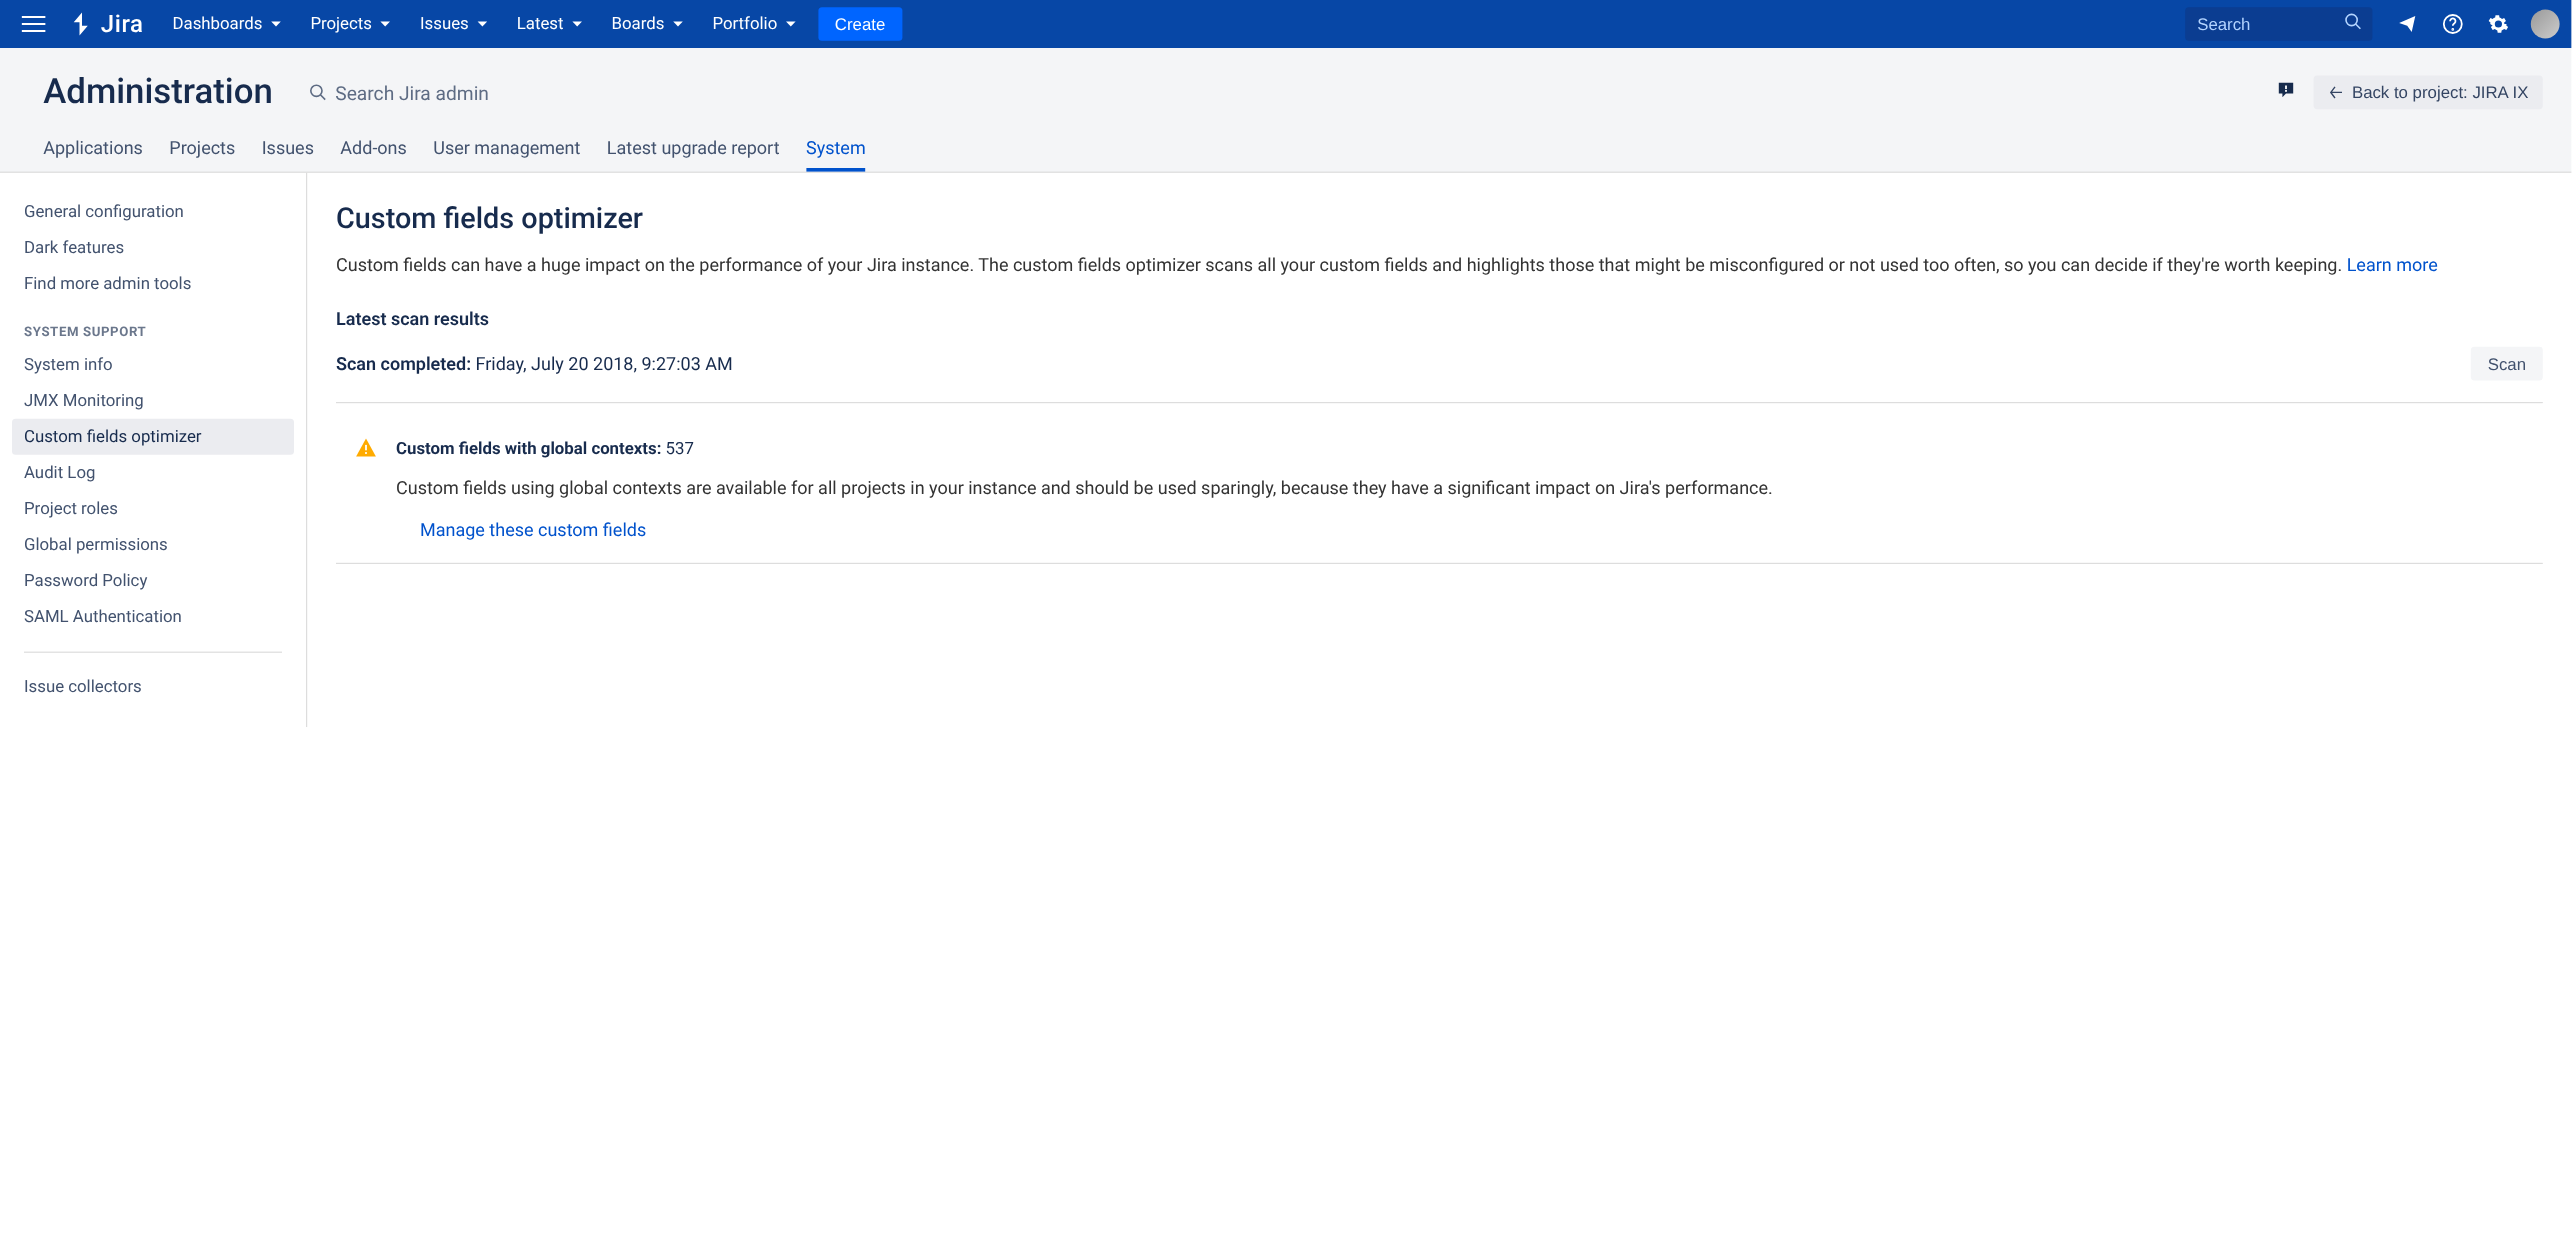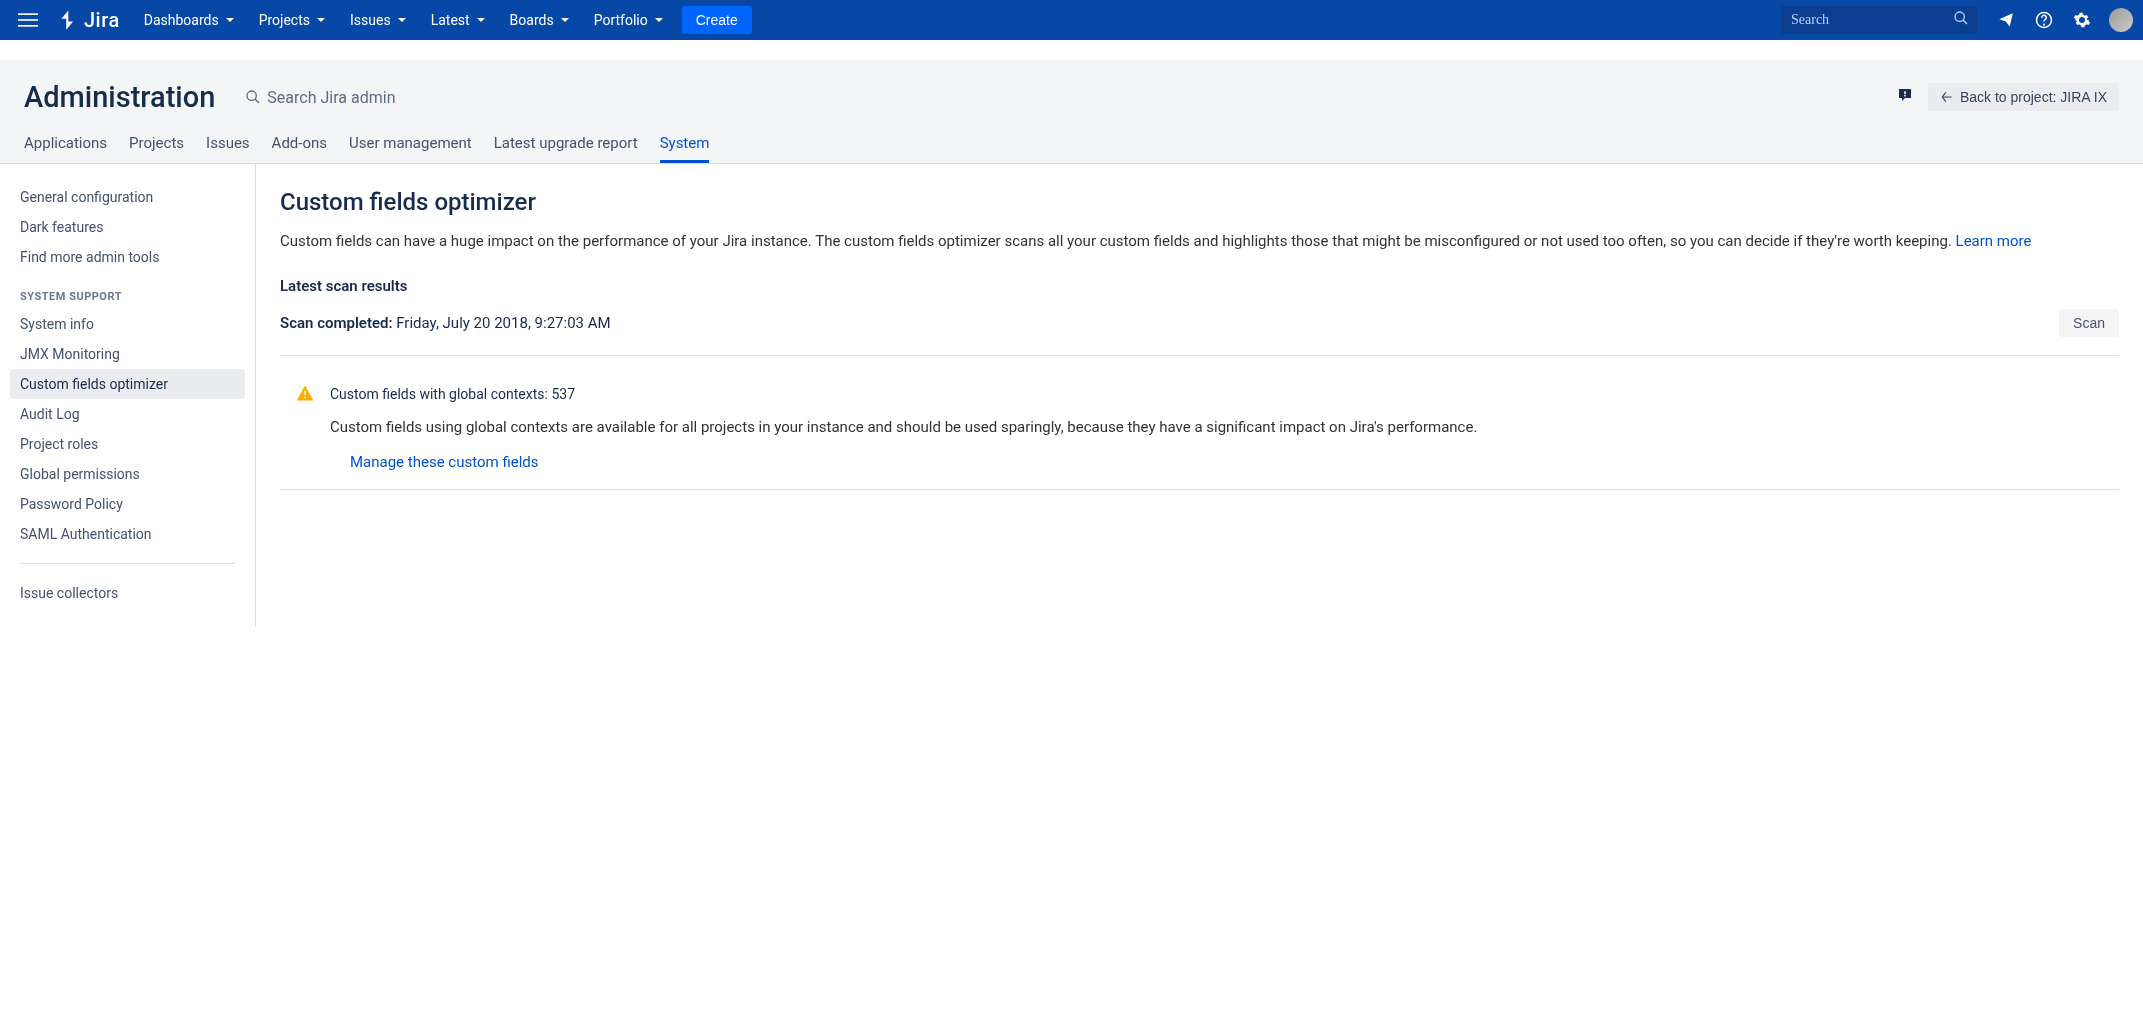--- a/index.html
+++ b/index.html
@@ -10,29 +10,29 @@
     .hamburger { color: #fff; padding: 8px; cursor: pointer; }
     .hamburger svg { display: block; }
     .logo { display: flex; align-items: center; color: #fff; margin: 16px 12px; }
     .logo svg { margin-right: 4px; }
     .logo-text { font-size: 20px; font-weight: 500; letter-spacing: 0.5px; }
     .nav-items { display: flex; align-items: center; flex: 1; }
     .nav-item { color: #fff; padding: 8px 12px; cursor: pointer; display: flex; align-items: center; font-size: 14px; }
     .nav-item .chevron { margin-left: 6px; }
     .create-btn { background: #0065FF; color: #fff; padding: 6px 14px; border: none; border-radius: 3px; cursor: pointer; font-size: 14px; margin-left: 6px; }
     .nav-right { display: flex; align-items: center; gap: 4px; }
-    .search-box { background: #0B3D91; border: none; color: #fff; padding: 6px 10px; width: 196px; border-radius: 3px; font-size: 14px; font-family: Liberation Serif, serif; }
+    .search-box { background: #0B3D91; border: none; color: #fff; padding: 6px 10px; width: 156px; border-radius: 3px; font-size: 14px; }
     .search-box::placeholder { color: #B3D4FF; }
     .search-wrap { position: relative; display: flex; align-items: center; margin-right: 8px; }
     .search-icon { position: absolute; right: 8px; color: #B3D4FF; }
     .icon-btn { color: #fff; padding: 8px; cursor: pointer; display: flex; align-items: center; }
     .avatar { width: 24px; height: 24px; border-radius: 50%; background: linear-gradient(135deg, #999, #ccc); margin-left: 6px; cursor: pointer; }
     
     
-    .admin-header { background: #F4F5F7; padding: 20px 24px 0 24px; border-bottom: 1px solid #ddd; margin-top: 20px; }
+    .admin-header { background: #F4F5F7; padding: 20px 24px 0 36px; border-bottom: 1px solid #ddd; }
     .admin-header-row { display: flex; align-items: center; justify-content: space-between; margin-bottom: 20px; }
     .admin-title-wrap { display: flex; align-items: center; gap: 30px; }
     .admin-title { font-size: 29px; font-weight: 500; color: #172B4D; }
     .admin-search { display: flex; align-items: center; color: #5E6C84; font-size: 16px; cursor: text; }
     .admin-search svg { margin-right: 6px; }
     .admin-right { display: flex; align-items: center; gap: 14px; }
     .feedback-icon { color: #172B4D; cursor: pointer; }
     .back-btn { background: #EBECF0; border: none; padding: 6px 12px; border-radius: 3px; cursor: pointer; font-size: 14px; color: #344563; display: flex; align-items: center; }
     .back-btn svg { margin-right: 6px; }
     
@@ -56,21 +56,21 @@
     .page-desc a { color: #0052CC; text-decoration: none; }
     .section-title { font-size: 15px; font-weight: 600; margin-bottom: 14px; }
     .scan-row { display: flex; justify-content: space-between; align-items: center; margin-bottom: 18px; }
     .scan-label { font-size: 15px; }
     .scan-label strong { font-weight: 600; }
     .scan-btn { background: #F4F5F7; border: none; padding: 6px 14px; border-radius: 3px; cursor: pointer; font-size: 14px; color: #42526E; }
     .divider { border-top: 1px solid #ddd; margin-bottom: 18px; }
     .result-card { padding: 12px 0 18px 50px; position: relative; border-bottom: 1px solid #ddd; }
     .warn-icon { position: absolute; left: 16px; top: 10px; color: #FFAB00; }
     .result-head { font-size: 14px; margin-bottom: 14px; }
-    .result-head strong { font-weight: 400; margin-top: 16px; }
+    .result-head strong { font-weight: 700; margin-top: 16px; }
     .result-body { font-size: 15px; color: #333; line-height: 1.5; margin-bottom: 14px; }
     .result-link { color: #0052CC; font-size: 15px; text-decoration: none; margin-left: 20px; }
     
     .chevron-down { width: 10px; height: 10px; }
   </style>
 </head>
 <body>
 
 <div class="topnav">
   <div class="hamburger">

